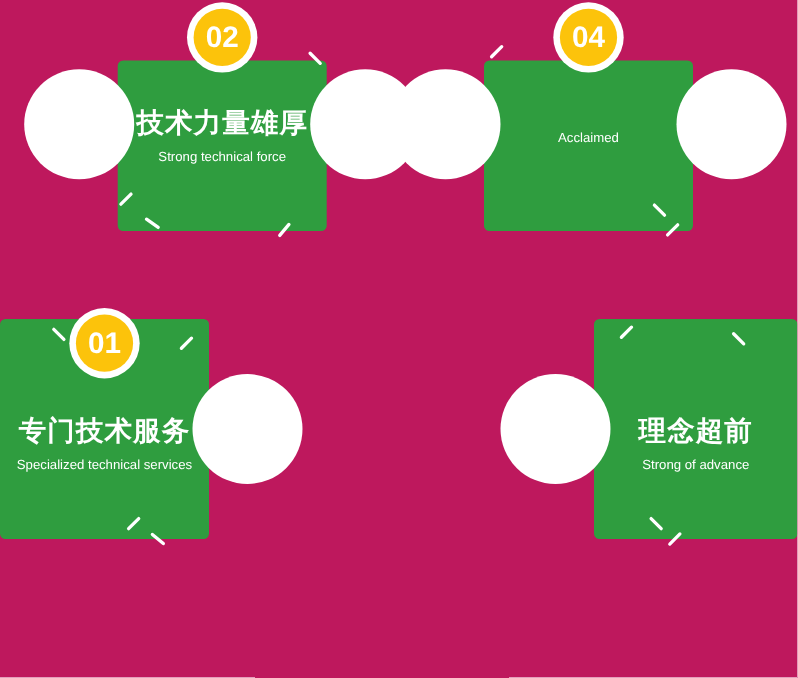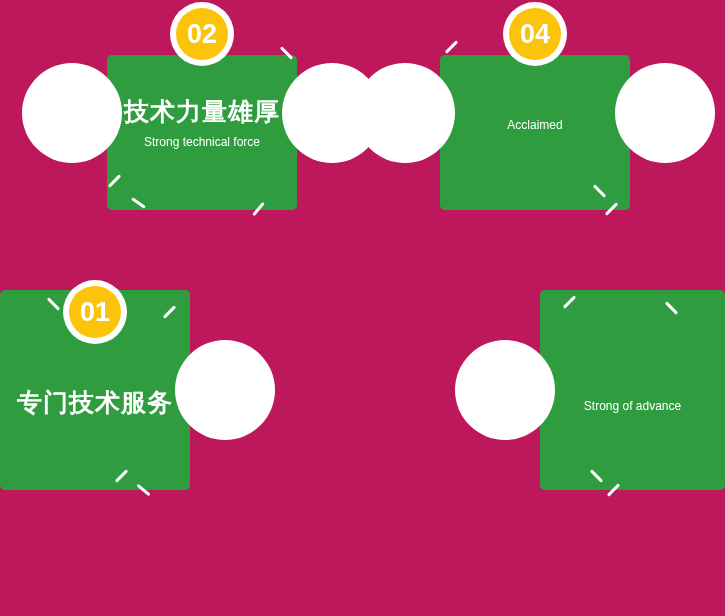--- a/index.html
+++ b/index.html
@@ -79,30 +79,32 @@
     <i class="spark" style="left:170px;top:146px;transform:rotate(45deg);"></i>
   </section>
 
   <section class="card card-bottom card-01">
     <div class="notch notch-right"></div>
     <div class="badge">
       <span>01</span>
     </div>
     <div class="content">
       <h3 class="feature-title">专门技术服务</h3>
+      <p class="feature-subtitle">Specialized technical services</p>
     </div>
     <i class="spark" style="left:52px;top:6px;transform:rotate(-45deg);"></i>
     <i class="spark" style="left:168px;top:14px;transform:rotate(45deg);"></i>
     <i class="spark" style="left:120px;top:178px;transform:rotate(45deg);"></i>
     <i class="spark" style="left:142px;top:192px;transform:rotate(-50deg);"></i>
   </section>
 
   <section class="card card-bottom card-04">
     <div class="notch notch-left"></div>
     <div class="content">
+      <h3 class="feature-title">理念超前</h3>
       <p class="feature-subtitle">Strong of advance</p>
     </div>
     <i class="spark" style="left:28px;top:4px;transform:rotate(45deg);"></i>
     <i class="spark" style="left:130px;top:10px;transform:rotate(-45deg);"></i>
     <i class="spark" style="left:55px;top:178px;transform:rotate(-45deg);"></i>
     <i class="spark" style="left:72px;top:192px;transform:rotate(45deg);"></i>
   </section>
 
 </div>
 

